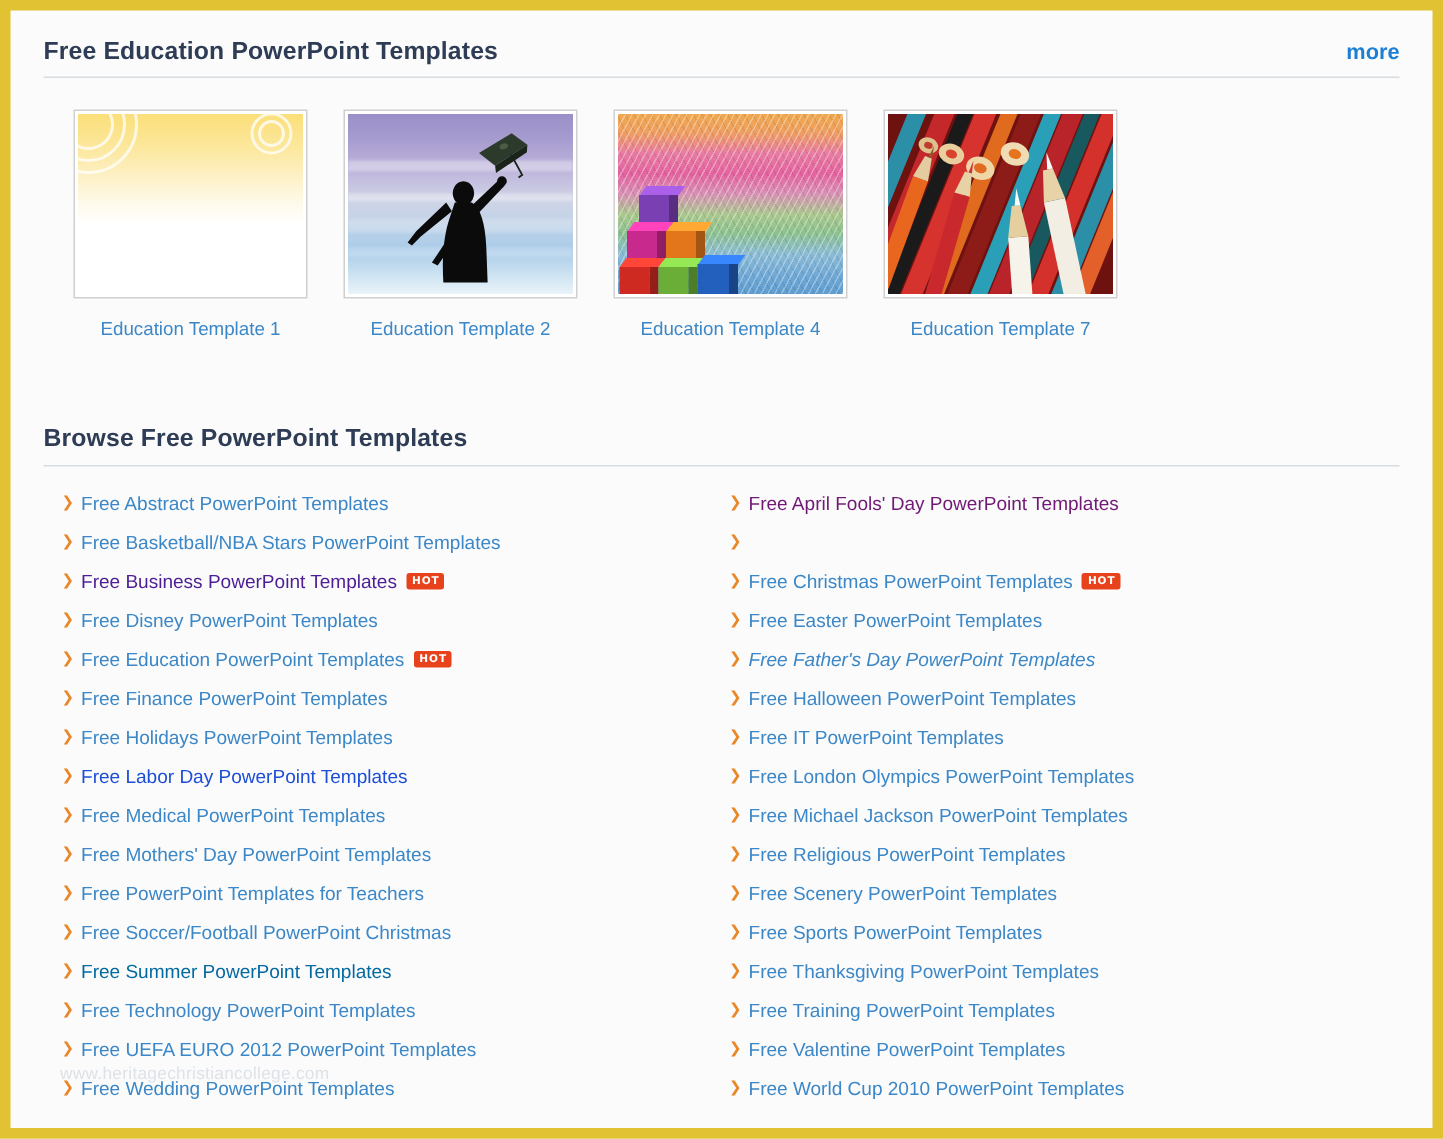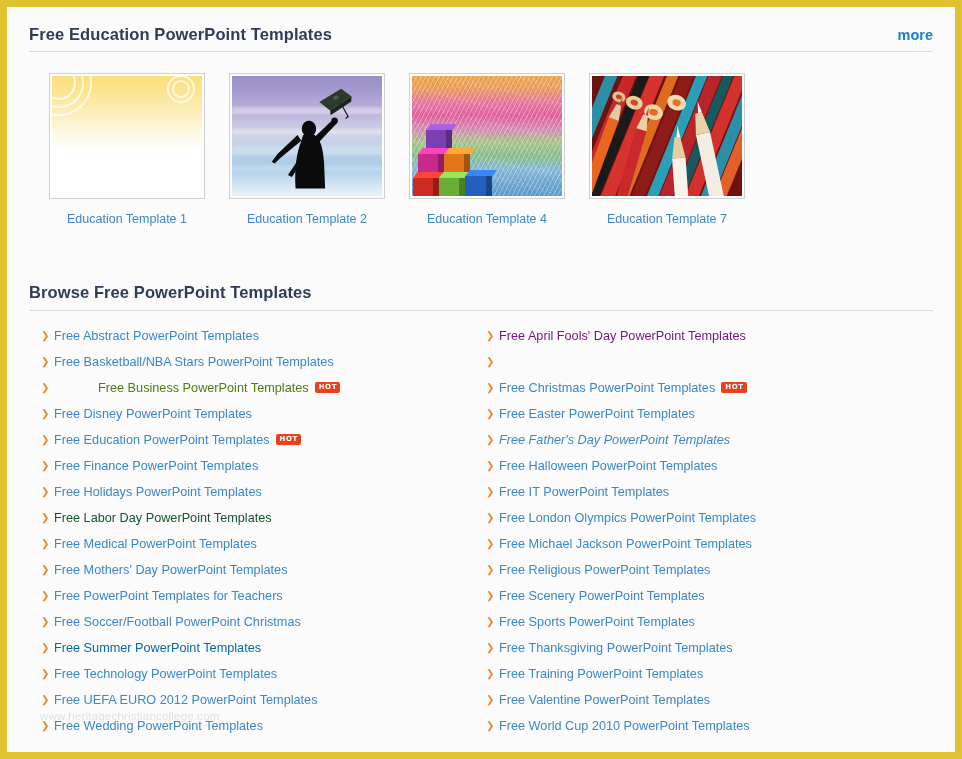--- a/index.html
+++ b/index.html
@@ -378,21 +378,21 @@
           <div class="cat-item">
             <span class="arrow-icon" style="color: rgb(232, 136, 42);">❯</span>
             <a class="cat-link" style="color: rgb(59, 135, 199);">Free Abstract PowerPoint Templates</a>
           </div>
           <div class="cat-item">
             <span class="arrow-icon" style="color: rgb(232, 136, 42);">❯</span>
             <a class="cat-link" style="color: rgb(59, 135, 199);">Free Basketball/NBA Stars PowerPoint Templates</a>
           </div>
           <div class="cat-item">
             <span class="arrow-icon" style="color: rgb(232, 136, 42);">❯</span>
-            <a class="cat-link" style="color: #4d7c0f; margin-left: 44px;">Free Business PowerPoint Templates</a>
+            <a class="cat-link" style="color: #4c1d95;">Free Business PowerPoint Templates</a>
             <span class="hot-badge" style="background: rgb(232, 66, 29);">HOT</span>
           </div>
           <div class="cat-item">
             <span class="arrow-icon" style="color: rgb(232, 136, 42);">❯</span>
             <a class="cat-link" style="color: rgb(59, 135, 199);">Free Disney PowerPoint Templates</a>
           </div>
           <div class="cat-item">
             <span class="arrow-icon" style="color: rgb(232, 136, 42);">❯</span>
             <a class="cat-link" style="color: rgb(59, 135, 199);">Free Education PowerPoint Templates</a>
             <span class="hot-badge" style="background: rgb(232, 66, 29);">HOT</span>
@@ -400,21 +400,21 @@
           <div class="cat-item">
             <span class="arrow-icon" style="color: rgb(232, 136, 42);">❯</span>
             <a class="cat-link" style="color: rgb(59, 135, 199);">Free Finance PowerPoint Templates</a>
           </div>
           <div class="cat-item">
             <span class="arrow-icon" style="color: rgb(232, 136, 42);">❯</span>
             <a class="cat-link" style="color: rgb(59, 135, 199);">Free Holidays PowerPoint Templates</a>
           </div>
           <div class="cat-item">
             <span class="arrow-icon" style="color: rgb(232, 136, 42);">❯</span>
-            <a class="cat-link" style="color: #14532d;">Free Labor Day PowerPoint Templates</a>
+            <a class="cat-link" style="color: #1d4ed8;">Free Labor Day PowerPoint Templates</a>
           </div>
           <div class="cat-item">
             <span class="arrow-icon" style="color: rgb(232, 136, 42);">❯</span>
             <a class="cat-link" style="color: rgb(59, 135, 199);">Free Medical PowerPoint Templates</a>
           </div>
           <div class="cat-item">
             <span class="arrow-icon" style="color: rgb(232, 136, 42);">❯</span>
             <a class="cat-link" style="color: rgb(59, 135, 199);">Free Mothers' Day PowerPoint Templates</a>
           </div>
           <div class="cat-item">

